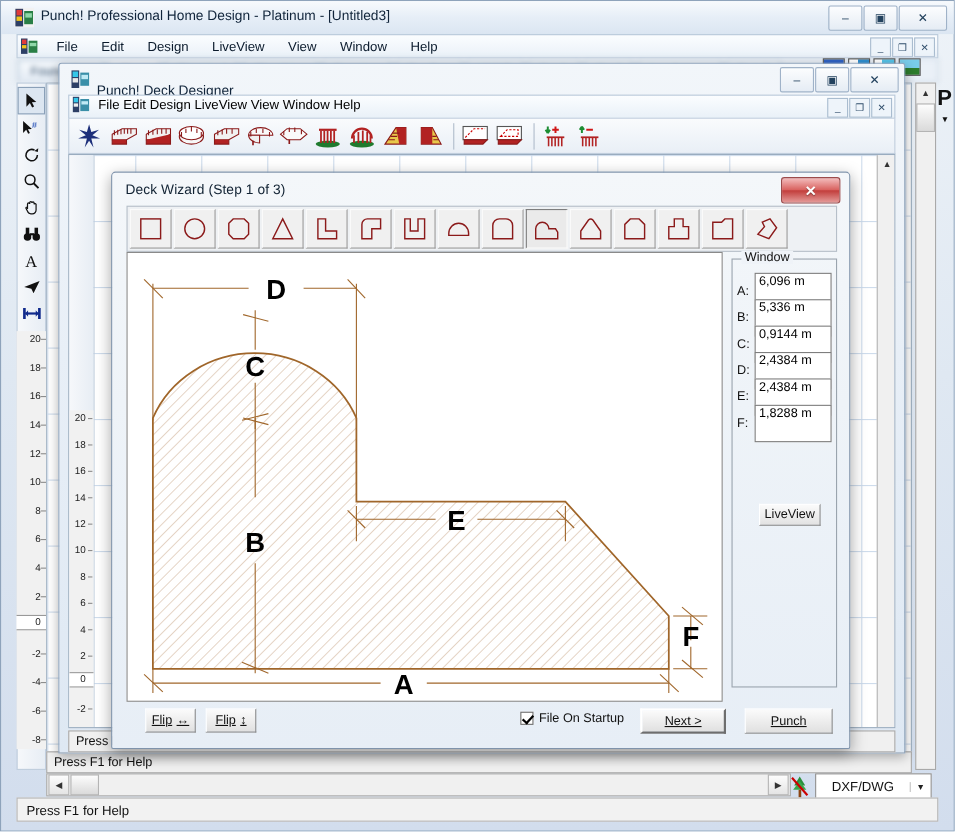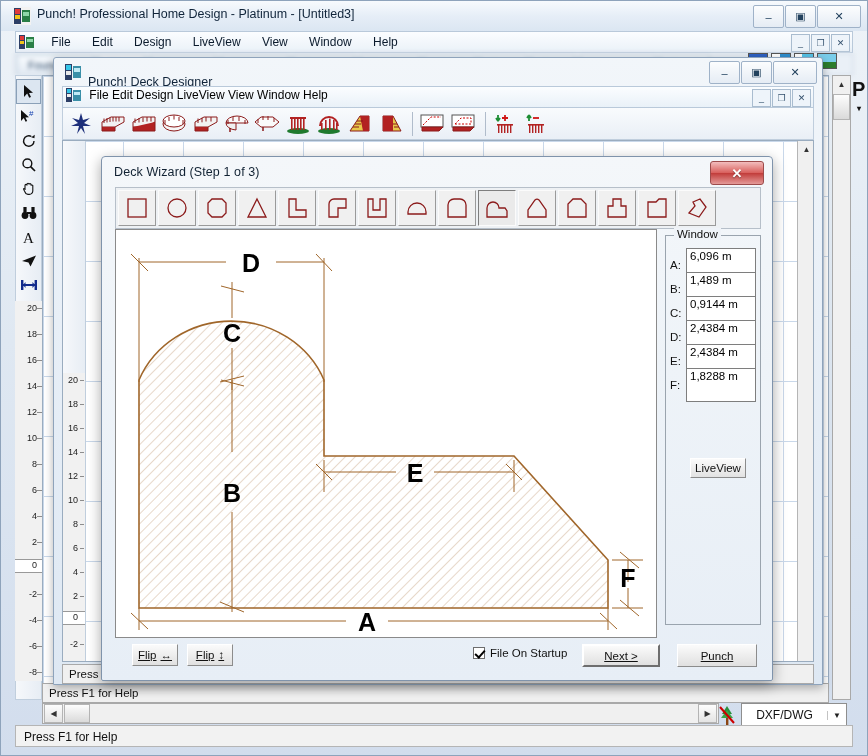--- a/index.html
+++ b/index.html
@@ -954,21 +954,21 @@
 
     <div class="sizing-group">
       <span class="sizing-legend">Window</span>
 
       <div class="size-row" style="top:12px">
         <span class="size-lbl">A:</span>
         <div class="size-input">6,096 m</div>
       </div>
       <div class="size-row" style="top:36px">
         <span class="size-lbl">B:</span>
-        <div class="size-input">1,489 m</div>
+        <div class="size-input">5,336 m</div>
       </div>
       <div class="size-row" style="top:60px">
         <span class="size-lbl">C:</span>
         <div class="size-input">0,9144 m</div>
       </div>
       <div class="size-row" style="top:84px">
         <span class="size-lbl">D:</span>
         <div class="size-input">2,4384 m</div>
       </div>
       <div class="size-row" style="top:108px">

